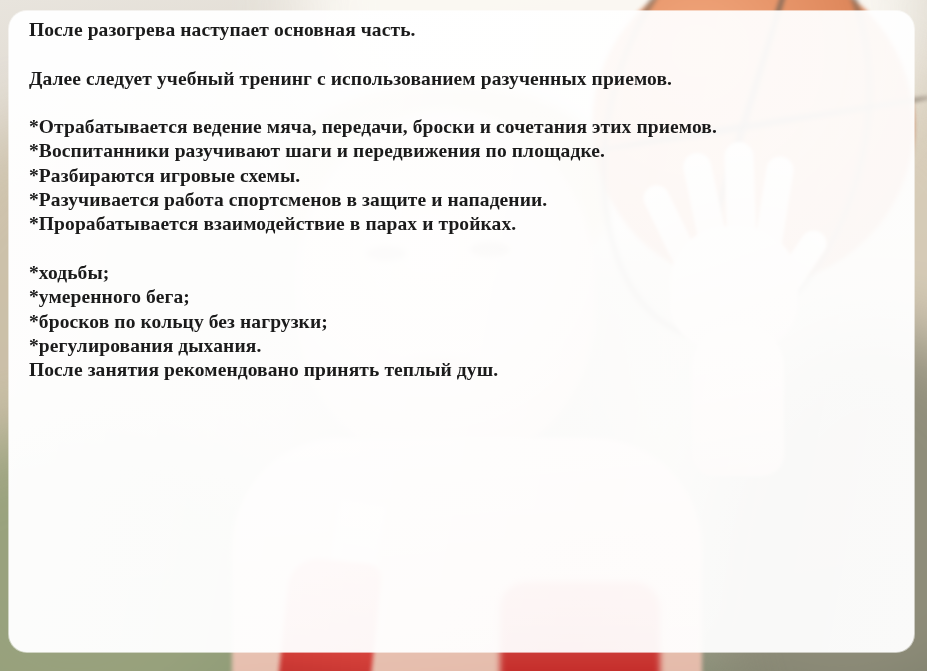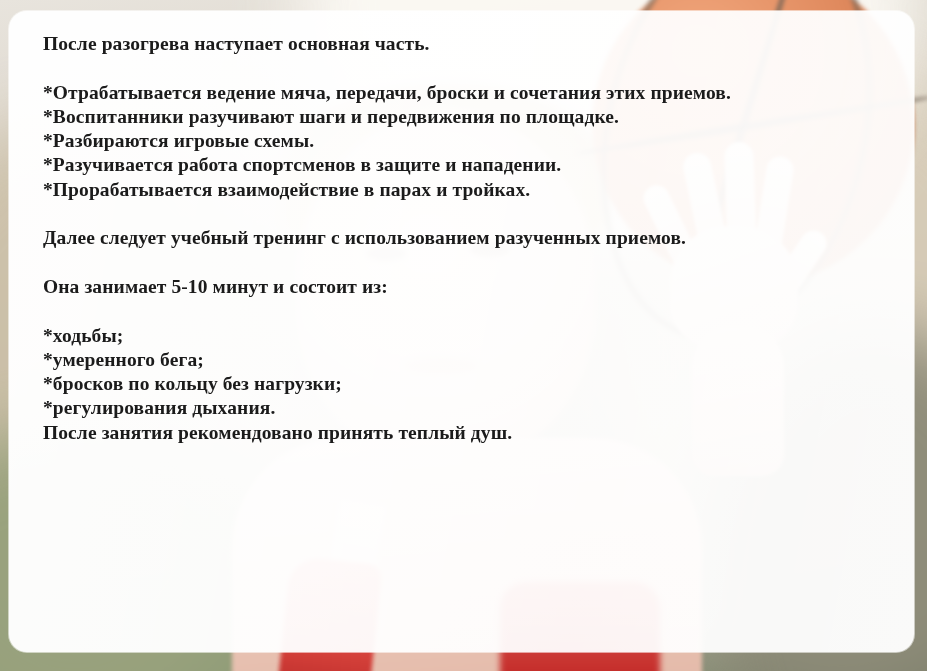--- a/index.html
+++ b/index.html
@@ -250,21 +250,21 @@
     width: 845px;
     z-index: 3;
     color: #1b1b1b;
     font-family: "Liberation Serif", "DejaVu Serif", serif;
     font-weight: bold;
     font-size: 19.5px;
     line-height: 24.3px;
     letter-spacing: 0.1px;
   }
   #copy p {
-    margin: 16px;
+    margin: 2px;
     white-space: pre-line;
   }
   #copy p.gap {
     margin-top: 24.3px;
   }
 </style>
 </head>
 <body>
 
 <div id="stage">
@@ -301,27 +301,26 @@
       <div class="finger thumb"></div>
       <div class="palm"></div>
       <div class="forearm"></div>
     </div>
   </div>
 
   <div id="card"></div>
 
   <div id="copy">
     <p>После разогрева наступает основная часть.</p>
+    <p class="gap">Далее следует учебный тренинг с использованием разученных приемов.</p>
     <p class="gap">*Отрабатывается ведение мяча, передачи, броски и сочетания этих приемов.
 *Воспитанники разучивают шаги и передвижения по площадке.
 *Разбираются игровые схемы.
 *Разучивается работа спортсменов в защите и нападении.
 *Прорабатывается взаимодействие в парах и тройках.</p>
-    <p class="gap">Далее следует учебный тренинг с использованием разученных приемов.</p>
-    <p class="gap">Она занимает 5-10 минут и состоит из:</p>
     <p class="gap">*ходьбы;
 *умеренного бега;
 *бросков по кольцу без нагрузки;
 *регулирования дыхания.
 После занятия рекомендовано принять теплый душ.</p>
   </div>
 
 </div>
 
 </body></html>

